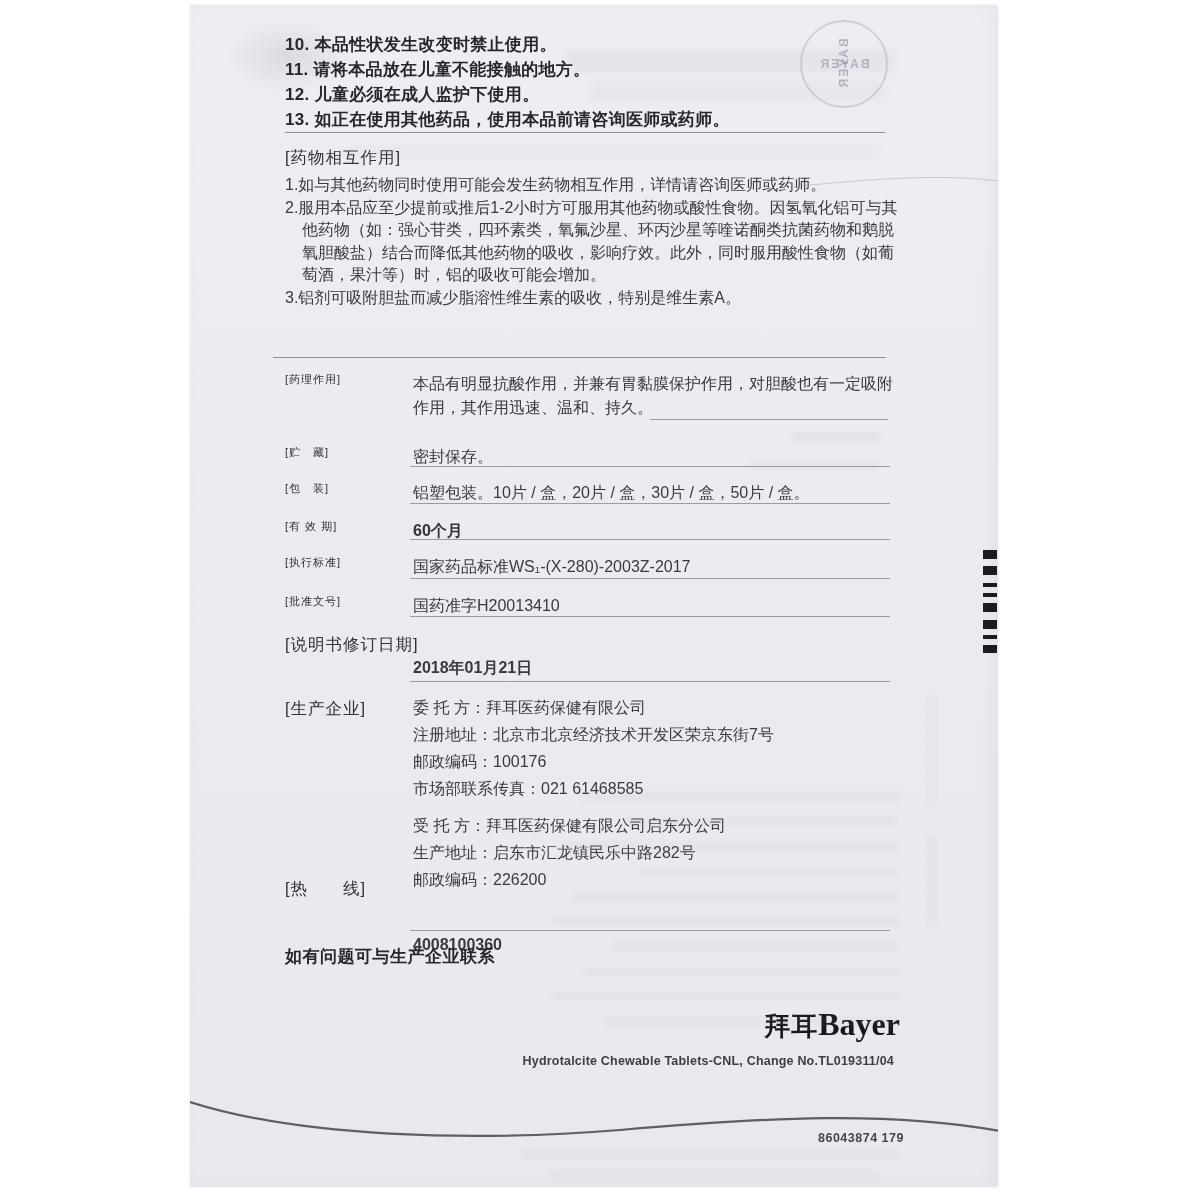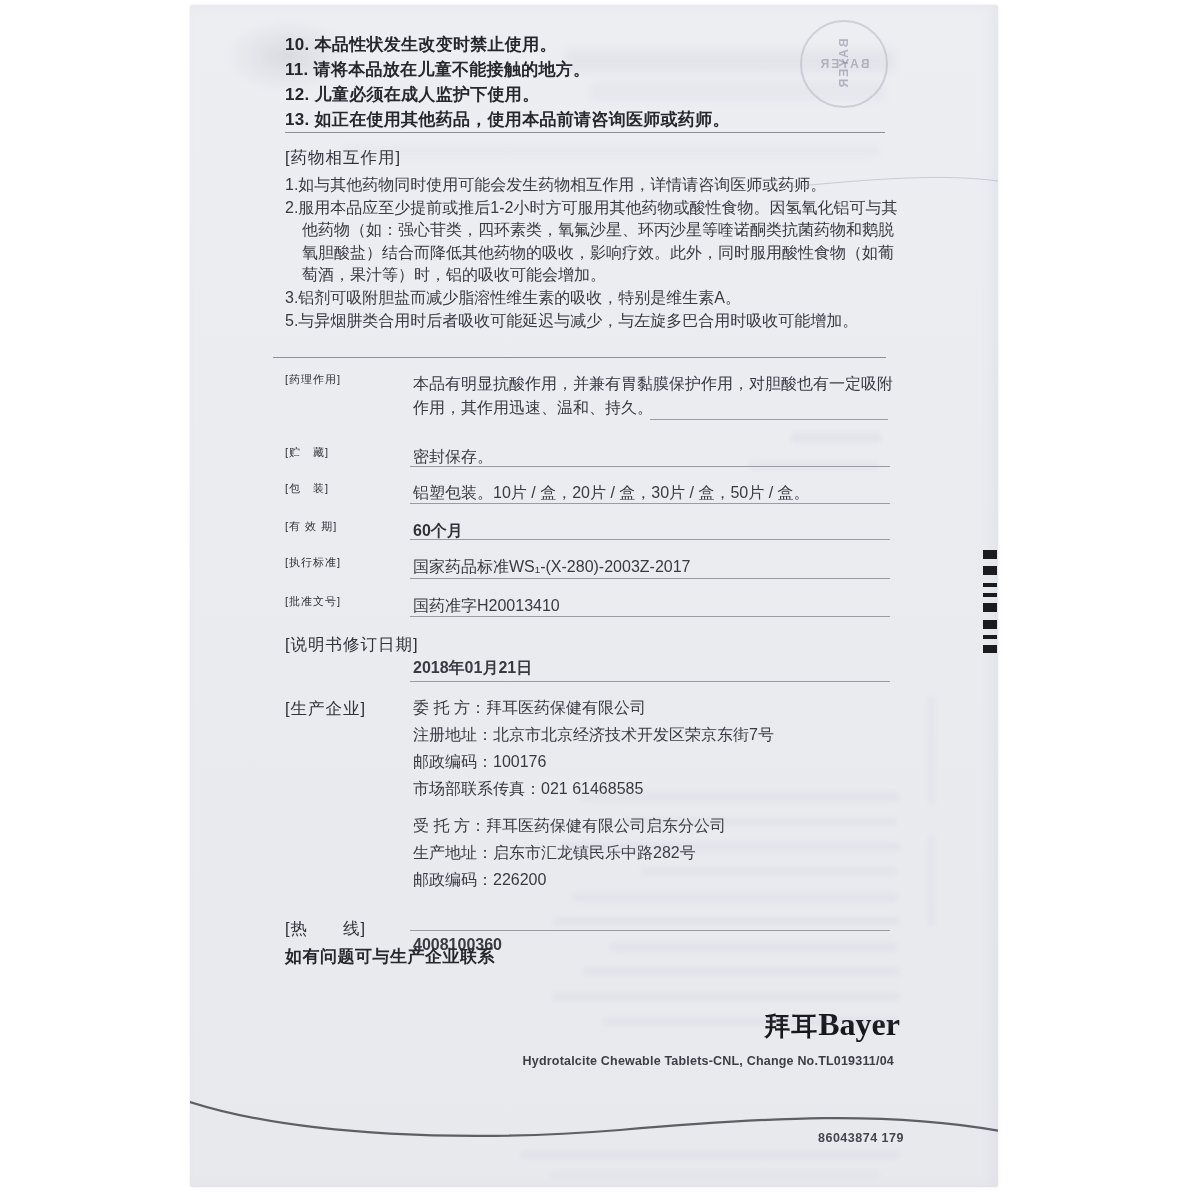--- a/index.html
+++ b/index.html
@@ -66,21 +66,20 @@
     <p>12. 儿童必须在成人监护下使用。</p>
     <p>13. 如正在使用其他药品，使用本品前请咨询医师或药师。</p>
   </div>
   <div class="abs divider" style="left:95px;top:127px;width:600px;"></div>
 
   <div class="abs seclabel" style="top:142px;">[药物相互作用]</div>
   <div class="abs items">
     <p>1.如与其他药物同时使用可能会发生药物相互作用，详情请咨询医师或药师。</p>
     <p>2.服用本品应至少提前或推后1-2小时方可服用其他药物或酸性食物。因氢氧化铝可与其他药物（如：强心苷类，四环素类，氧氟沙星、环丙沙星等喹诺酮类抗菌药物和鹅脱氧胆酸盐）结合而降低其他药物的吸收，影响疗效。此外，同时服用酸性食物（如葡萄酒，果汁等）时，铝的吸收可能会增加。</p>
     <p>3.铝剂可吸附胆盐而减少脂溶性维生素的吸收，特别是维生素A。</p>
-    <p>5.与异烟肼类合用时后者吸收可能延迟与减少，与左旋多巴合用时吸收可能增加。</p>
   </div>
   <div class="abs divider" style="left:83px;top:352px;width:613px;"></div>
 
   <div class="abs frow" style="top:367px;">
     <span class="flabel">[药理作用]</span>
     <span class="fvalue">本品有明显抗酸作用，并兼有胃黏膜保护作用，对胆酸也有一定吸附作用，其作用迅速、温和、持久。</span>
   </div>
   <div class="abs rule" style="left:460px;top:414px;width:238px;"></div>
 
   <div class="abs frow" style="top:440px;">
@@ -119,21 +118,21 @@
 
   <div class="abs seclabel" style="top:693px;">[生产企业]</div>
   <div class="abs mline" style="top:693px;">委 托 方：拜耳医药保健有限公司</div>
   <div class="abs mline" style="top:720px;">注册地址：北京市北京经济技术开发区荣京东街7号</div>
   <div class="abs mline" style="top:747px;">邮政编码：100176</div>
   <div class="abs mline" style="top:774px;">市场部联系传真：021 61468585</div>
   <div class="abs mline" style="top:811px;">受 托 方：拜耳医药保健有限公司启东分公司</div>
   <div class="abs mline" style="top:838px;">生产地址：启东市汇龙镇民乐中路282号</div>
   <div class="abs mline" style="top:865px;">邮政编码：226200</div>
 
-  <div class="abs seclabel" style="top:873px;margin-top:40px;">[热　　线]</div>
+  <div class="abs seclabel" style="top:873px;">[热　　线]</div>
   <div class="abs mline num" style="top:903px;margin-top:28px;">4008100360</div>
   <div class="abs rule" style="left:220px;top:925px;width:480px;"></div>
 
   <div class="abs note">如有问题可与生产企业联系</div>
 
   <div class="abs brand">
     <span class="brand-cn">拜耳</span><span class="brand-en">Bayer</span>
   </div>
   <div class="abs docref">Hydrotalcite Chewable Tablets-CNL, Change No.TL019311/04</div>
   <div class="abs printcode">86043874 179</div>

